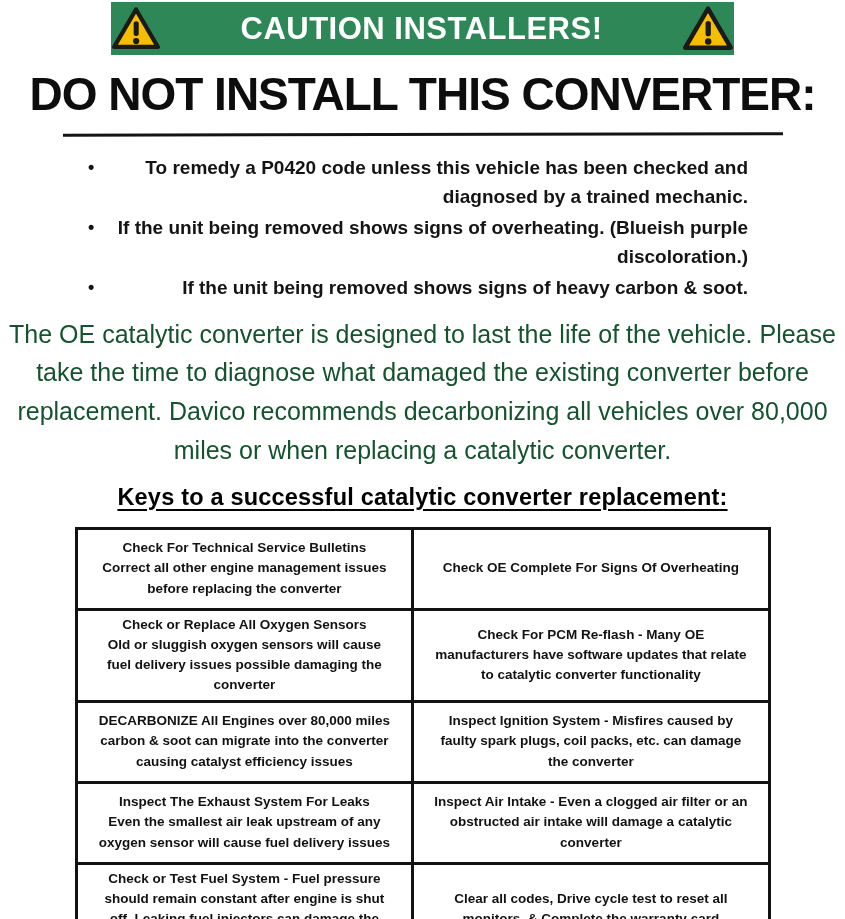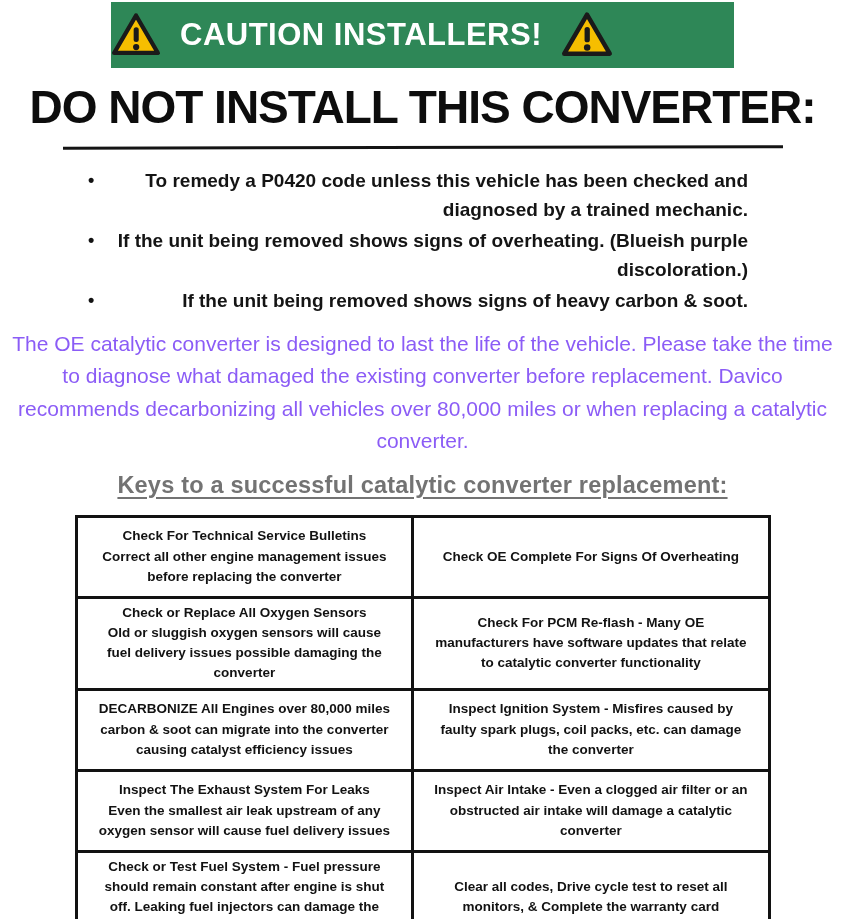--- a/index.html
+++ b/index.html
@@ -7,26 +7,26 @@
     padding: 0;
     background: #ffffff;
     width: 845px;
     height: 919px;
     overflow: hidden;
     font-family: "Liberation Sans", sans-serif;
     color: #161616;
   }
   .banner {
     width: 623px;
-    height: 66px;
+    height: 53px;
     margin: 2px auto 0 auto;
     background: #2E8757;
     display: flex;
     align-items: center;
-    justify-content: flex-start;
+    justify-content: space-between;
     gap: 19px;
   }
   .banner-text {
     color: #ffffff;
     font-size: 31px;
     font-weight: 800;
     letter-spacing: 0.5px;
     white-space: nowrap;
   }
   .tri { display: inline-flex; }
@@ -65,35 +65,35 @@
     content: "\2022";
     position: absolute;
     left: 2px;
     top: 0;
     font-size: 18px;
   }
   p.intro {
     margin: 12px auto 0 auto;
     width: 836px;
     text-align: center;
-    font-size: 21px;
+    font-size: 25px;
     line-height: 1.55;
     font-weight: 400;
-    color: #8b5cf6;
+    color: #14532d;
   }
   h2.keys-heading {
     margin: 14px 0 0 0;
     text-align: center;
     font-size: 23.5px;
     font-weight: 800;
     letter-spacing: 0.2px;
     text-decoration: underline;
     text-underline-offset: 4px;
     text-decoration-thickness: 2px;
-    color: #737373;
+    color: #000000;
   }
   table.keys-table {
     width: 696px;
     margin: 16px auto 0 auto;
     border-collapse: collapse;
   }
   table.keys-table td {
     border: 3px solid #121212;
     height: 70px;
     text-align: center;

